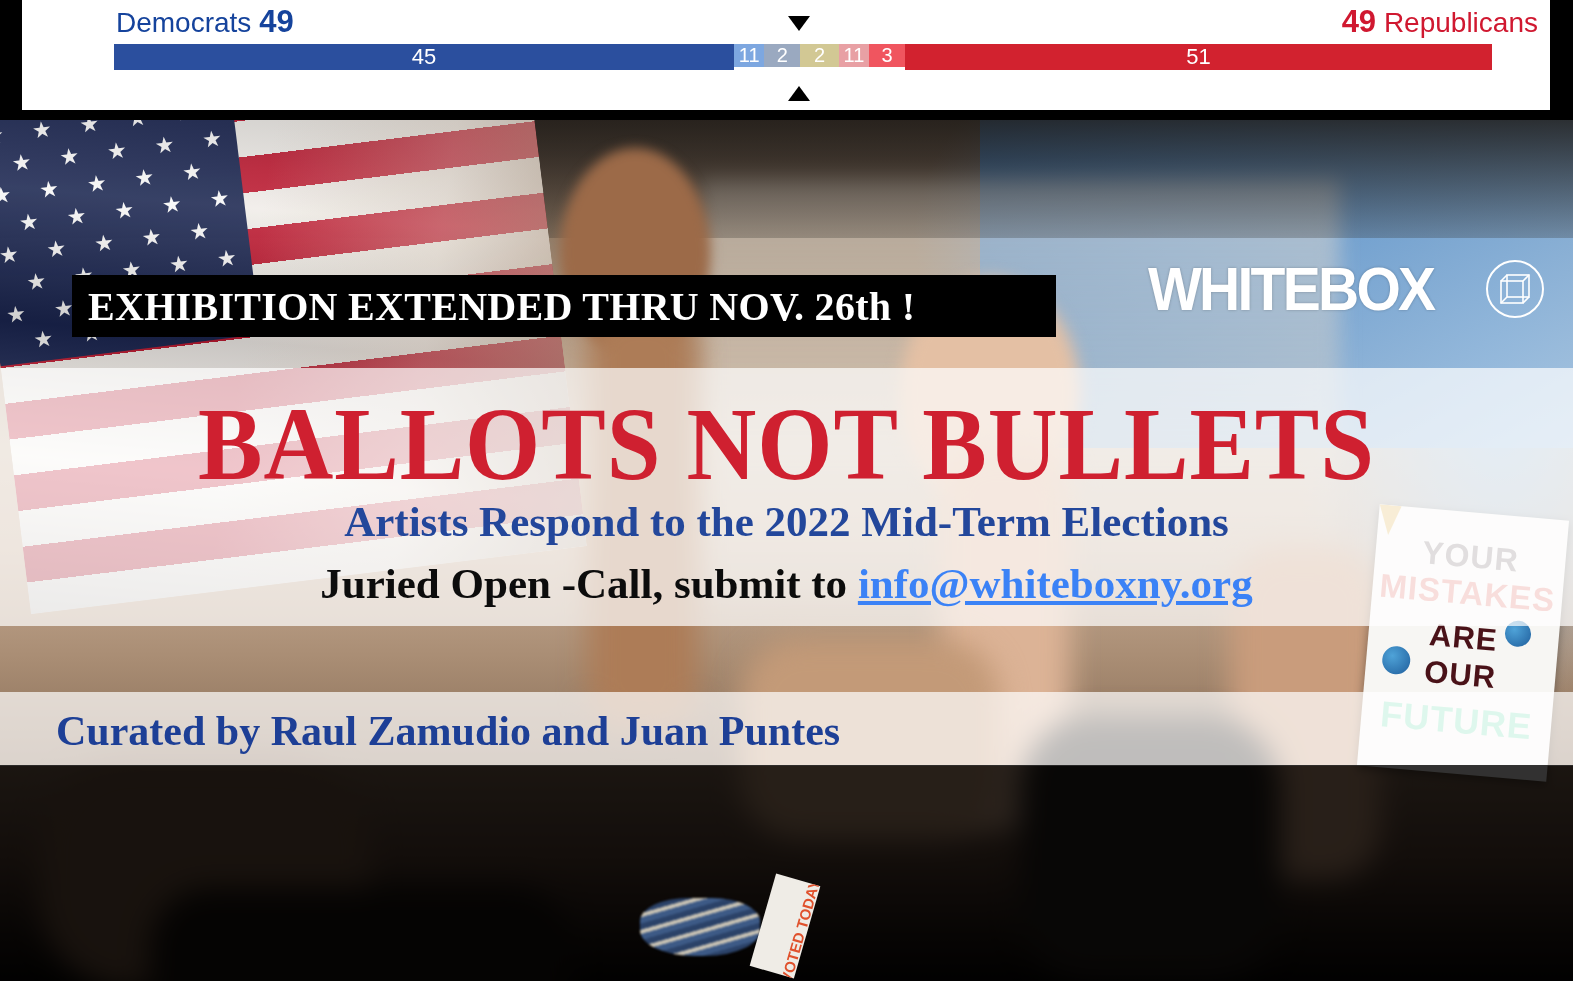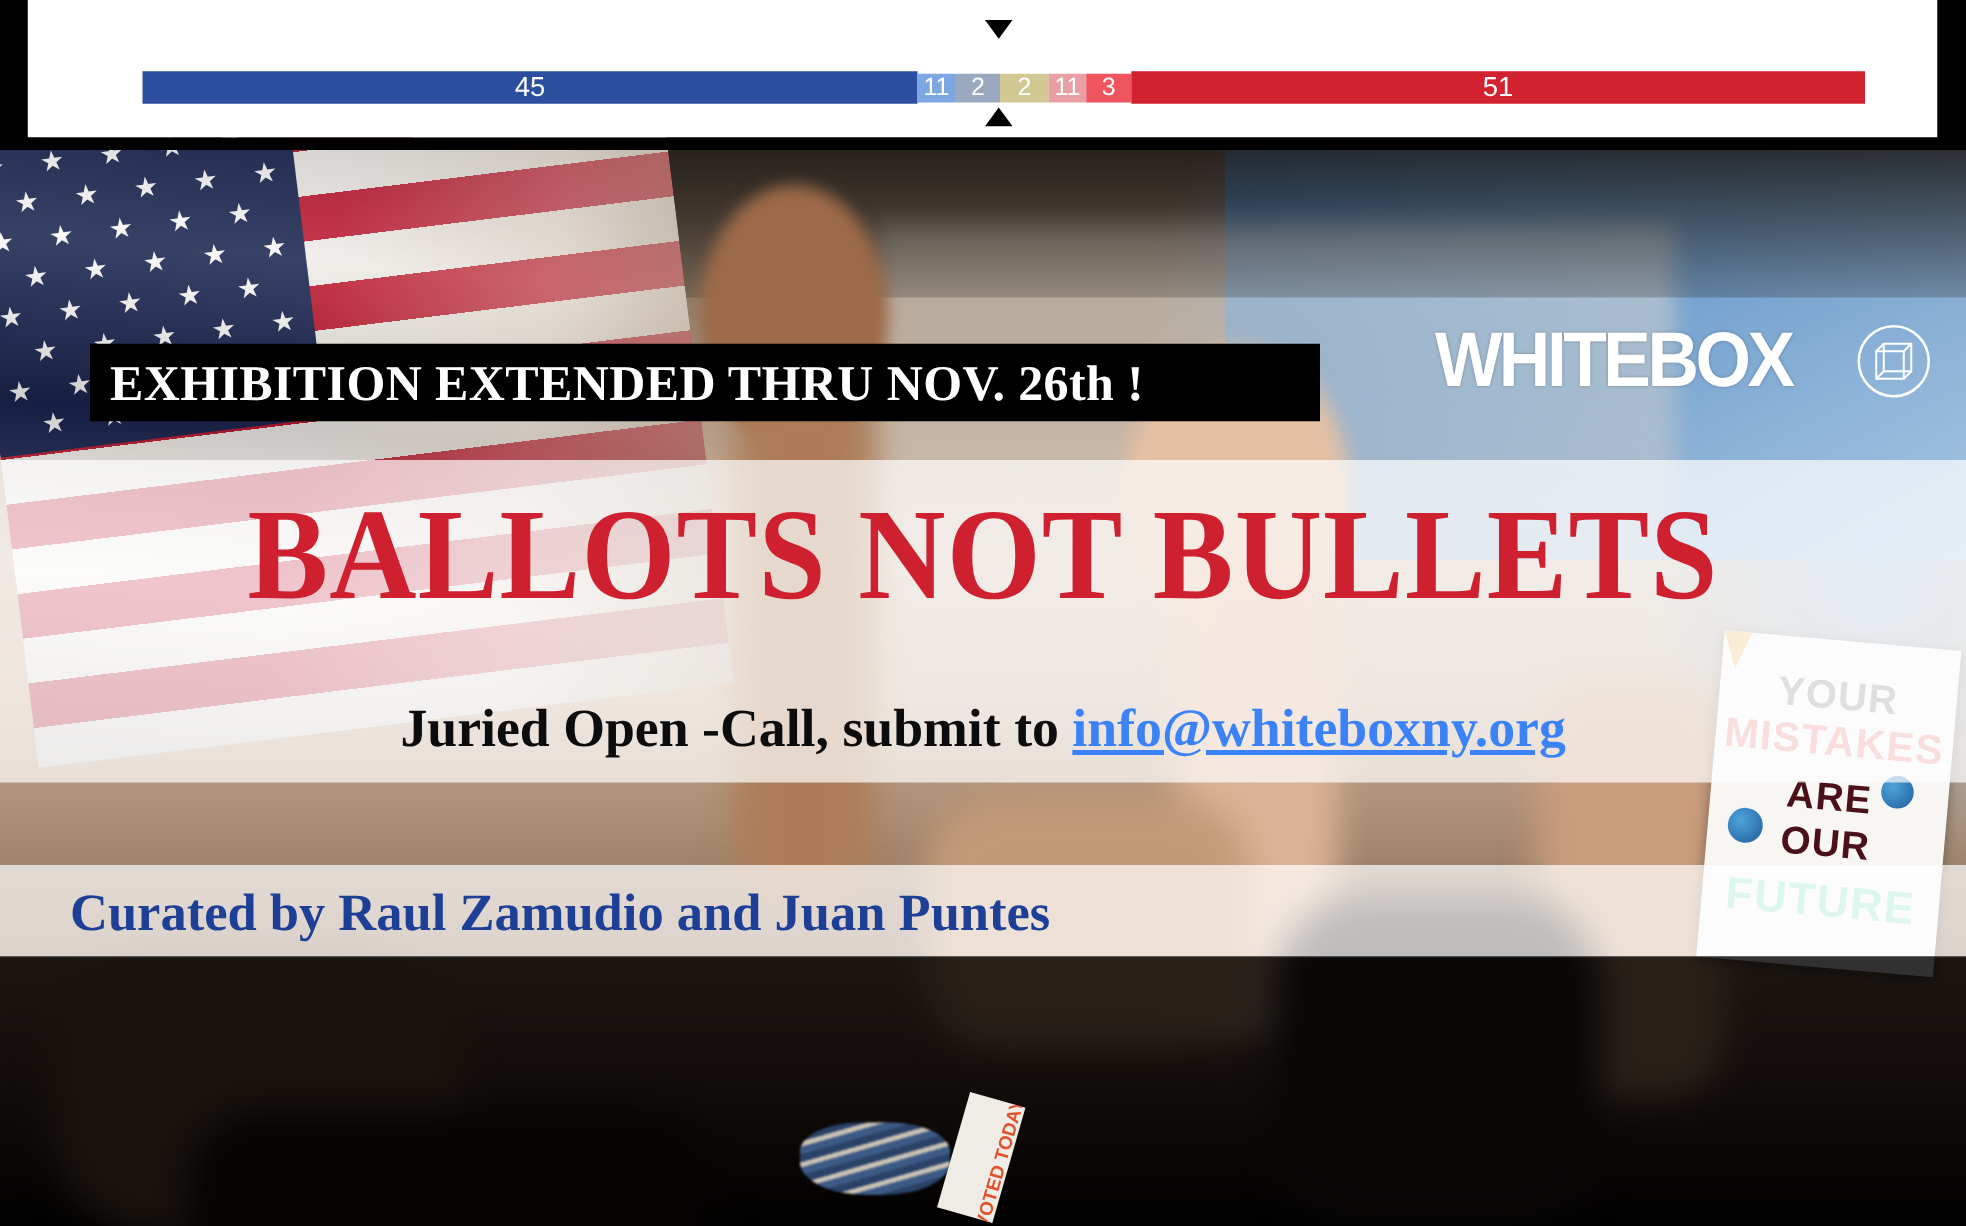--- a/index.html
+++ b/index.html
@@ -40,21 +40,21 @@
   }
   .party-label .num { font-weight: 700; font-size: 31px; }
   #dem-label { left: 94px; color: #15439c; }
   #rep-label { right: 12px; color: #d01830; }
 
   #senate-bar {
     position: absolute;
     left: 92px; top: 44px;
     width: 1378px; height: 52px;
     display: flex;
-    align-items: center;
+    align-items: flex-start;
   }
   .seg {
     display: flex;
     align-items: center;
     justify-content: center;
     font-family: "Liberation Sans", sans-serif;
     font-size: 22px;
     color: #ffffff;
     overflow: hidden;
     white-space: nowrap;
@@ -472,31 +472,42 @@
           <line x1="3" y1="9" x2="9" y2="3" stroke="#ffffff" stroke-width="1.6"></line>
           <line x1="25" y1="9" x2="31" y2="3" stroke="#ffffff" stroke-width="1.6"></line>
           <line x1="3" y1="31" x2="9" y2="25" stroke="#ffffff" stroke-width="1.6"></line>
           <line x1="25" y1="31" x2="31" y2="25" stroke="#ffffff" stroke-width="1.6"></line>
         </svg>
       </span>
     </div>
 
     <div id="main-title">BALLOTS NOT BULLETS</div>
 
+    <div id="subtitle">Artists Respond to the 2022 Mid-Term Elections</div>
 
     <div id="submit-line">
       <span>Juried Open -Call, submit to </span><a id="submit-email" href="#" style="color:#3b82f6;">info@whiteboxny.org</a>
     </div>
 
     <div id="curator-line">Curated by Raul Zamudio  and Juan Puntes</div>
 
 
   </div>
 
   <div id="senate-widget">
+    <div id="senate-labels">
+      <div class="party-label" id="dem-label">
+        <span>Democrats</span>
+        <span class="num">49</span>
+      </div>
+      <div class="party-label" id="rep-label">
+        <span class="num">49</span>
+        <span>Republicans</span>
+      </div>
+    </div>
     <div id="senate-bar">
         <div class="seg" style="background: rgb(43, 79, 158); width: 45%;">45</div>
         <div class="seg small" style="background: rgb(125, 167, 224); width: 2.2%;">11</div>
         <div class="seg small" style="background: rgb(154, 169, 192); width: 2.6%;">2</div>
         <div class="seg small" style="background: rgb(210, 200, 148); width: 2.8%;">2</div>
         <div class="seg small" style="background: rgb(232, 160, 164); width: 2.2%;">11</div>
         <div class="seg small" style="background: rgb(240, 85, 95); width: 2.6%;">3</div>
         <div class="seg" style="background: rgb(210, 34, 47); width: 42.6%;">51</div>
       </div>
     <div class="marker" id="marker-top"></div>

